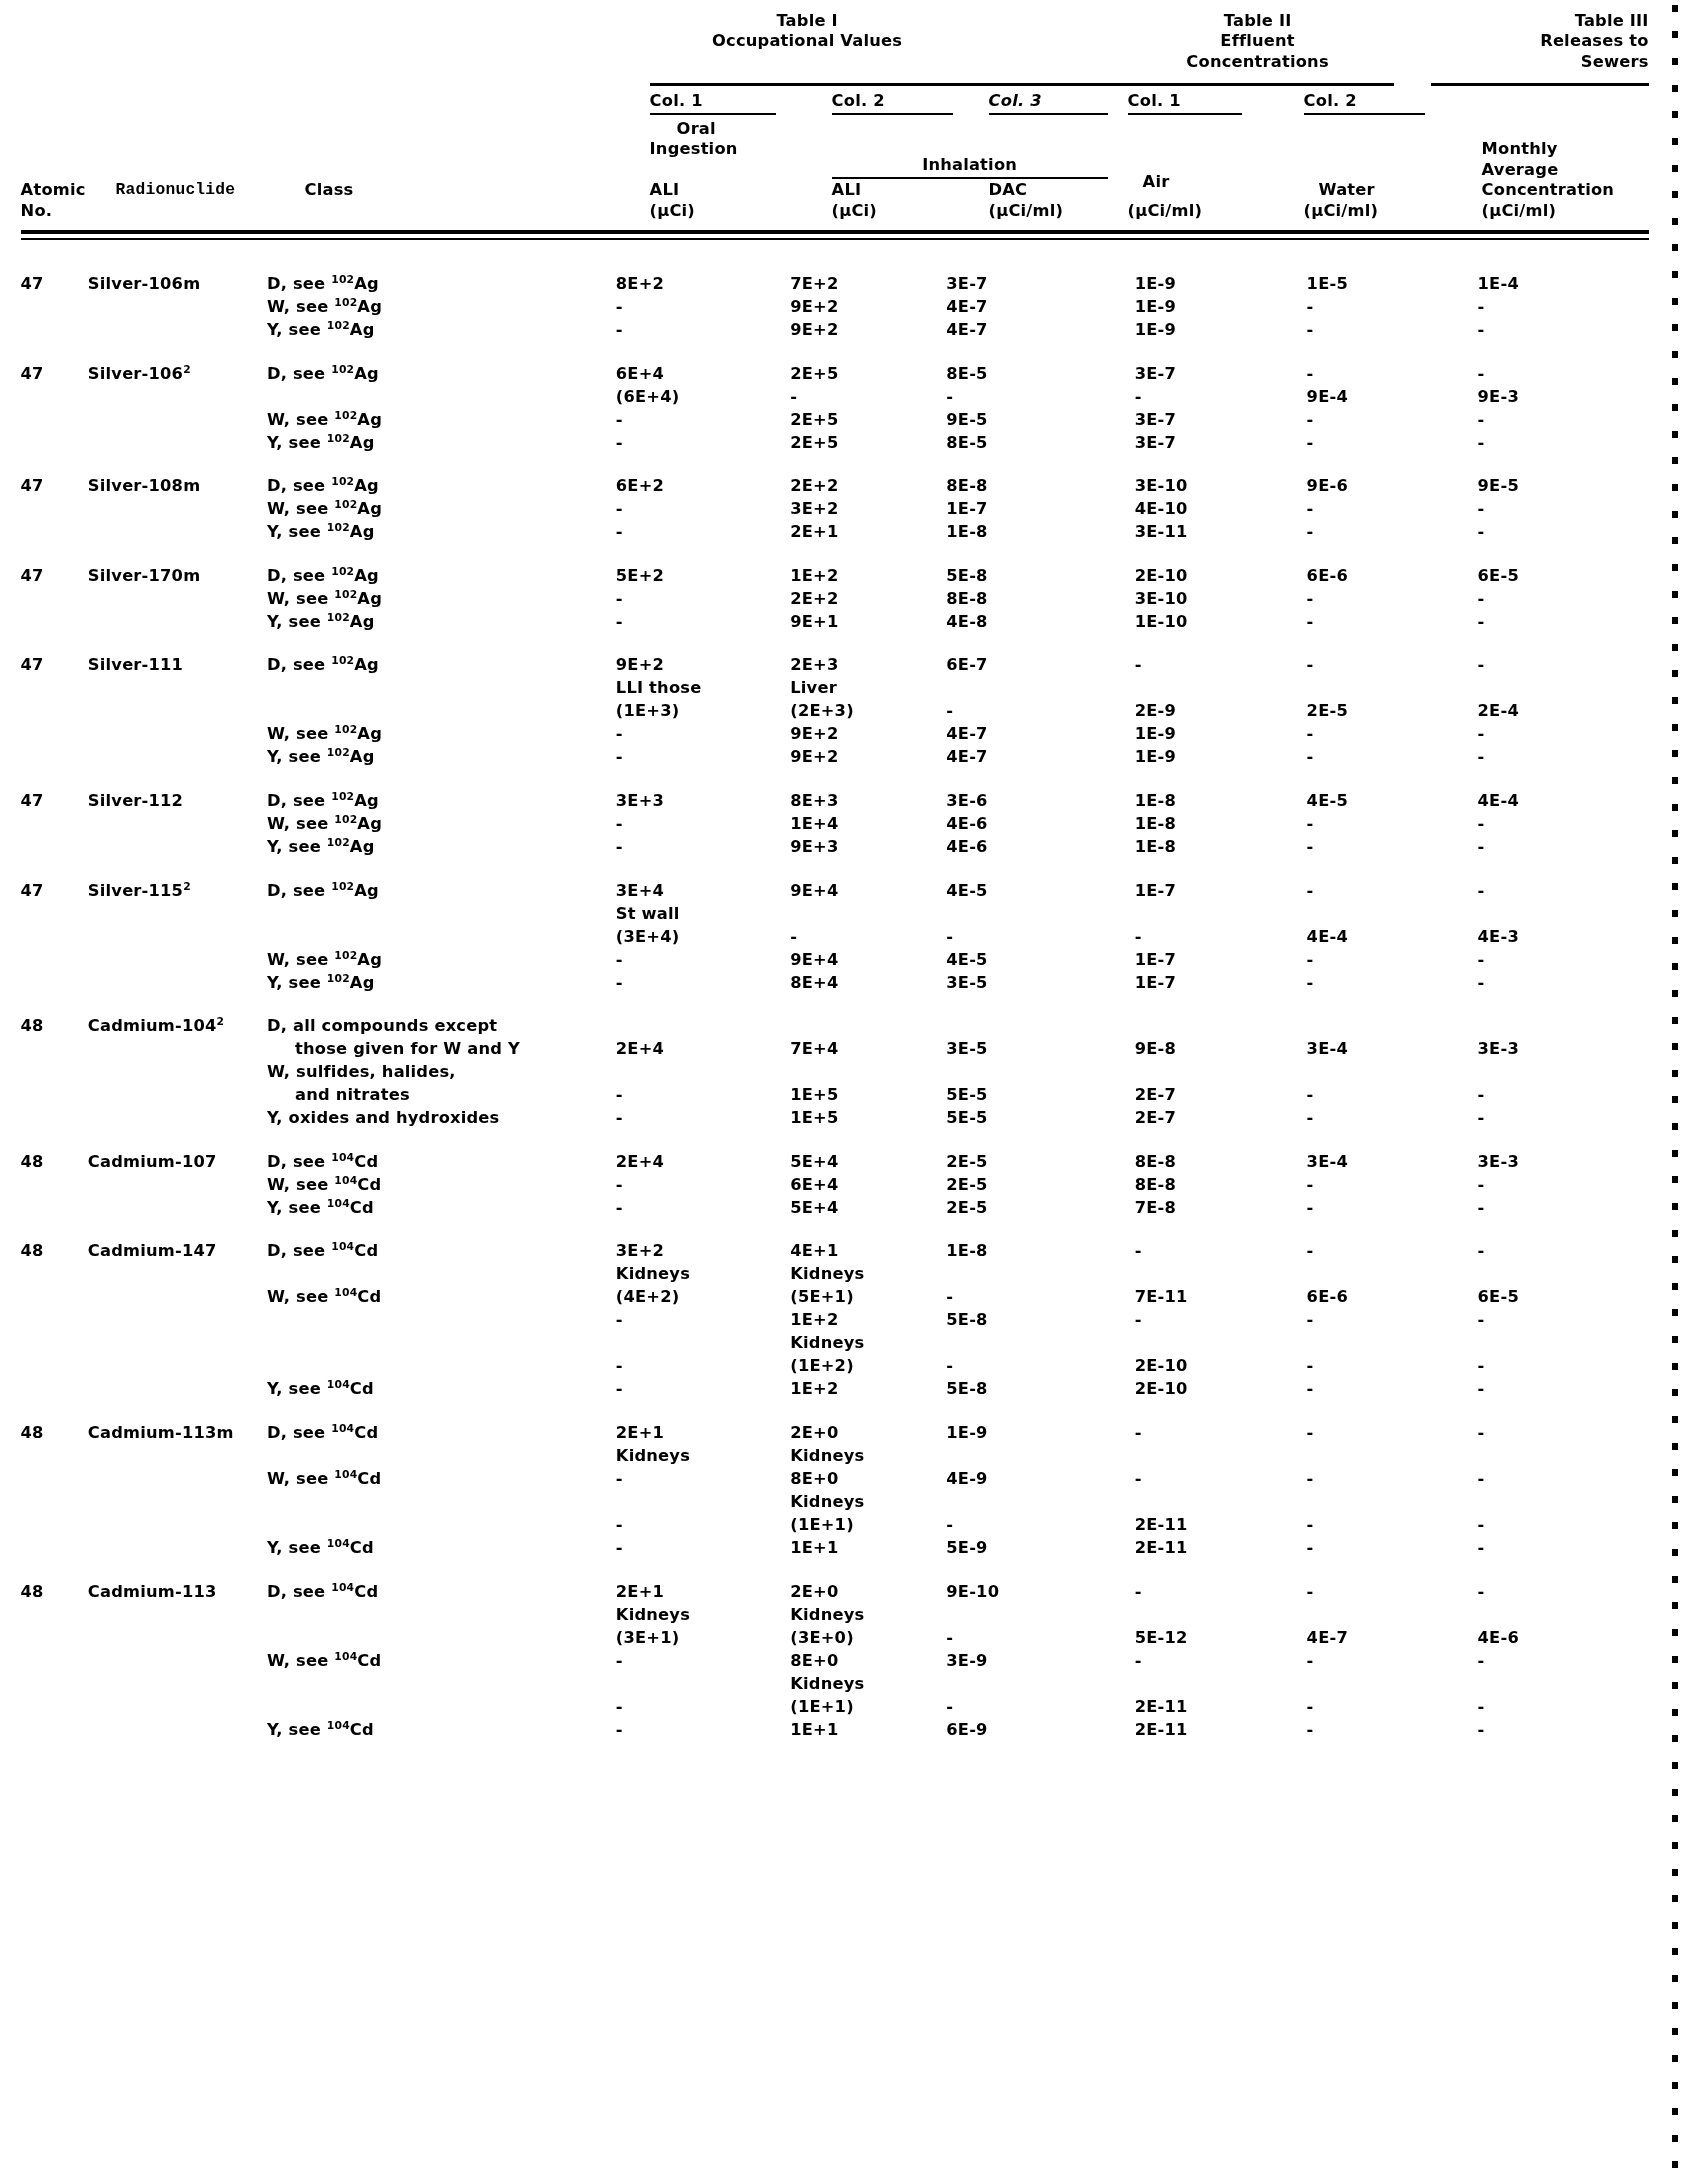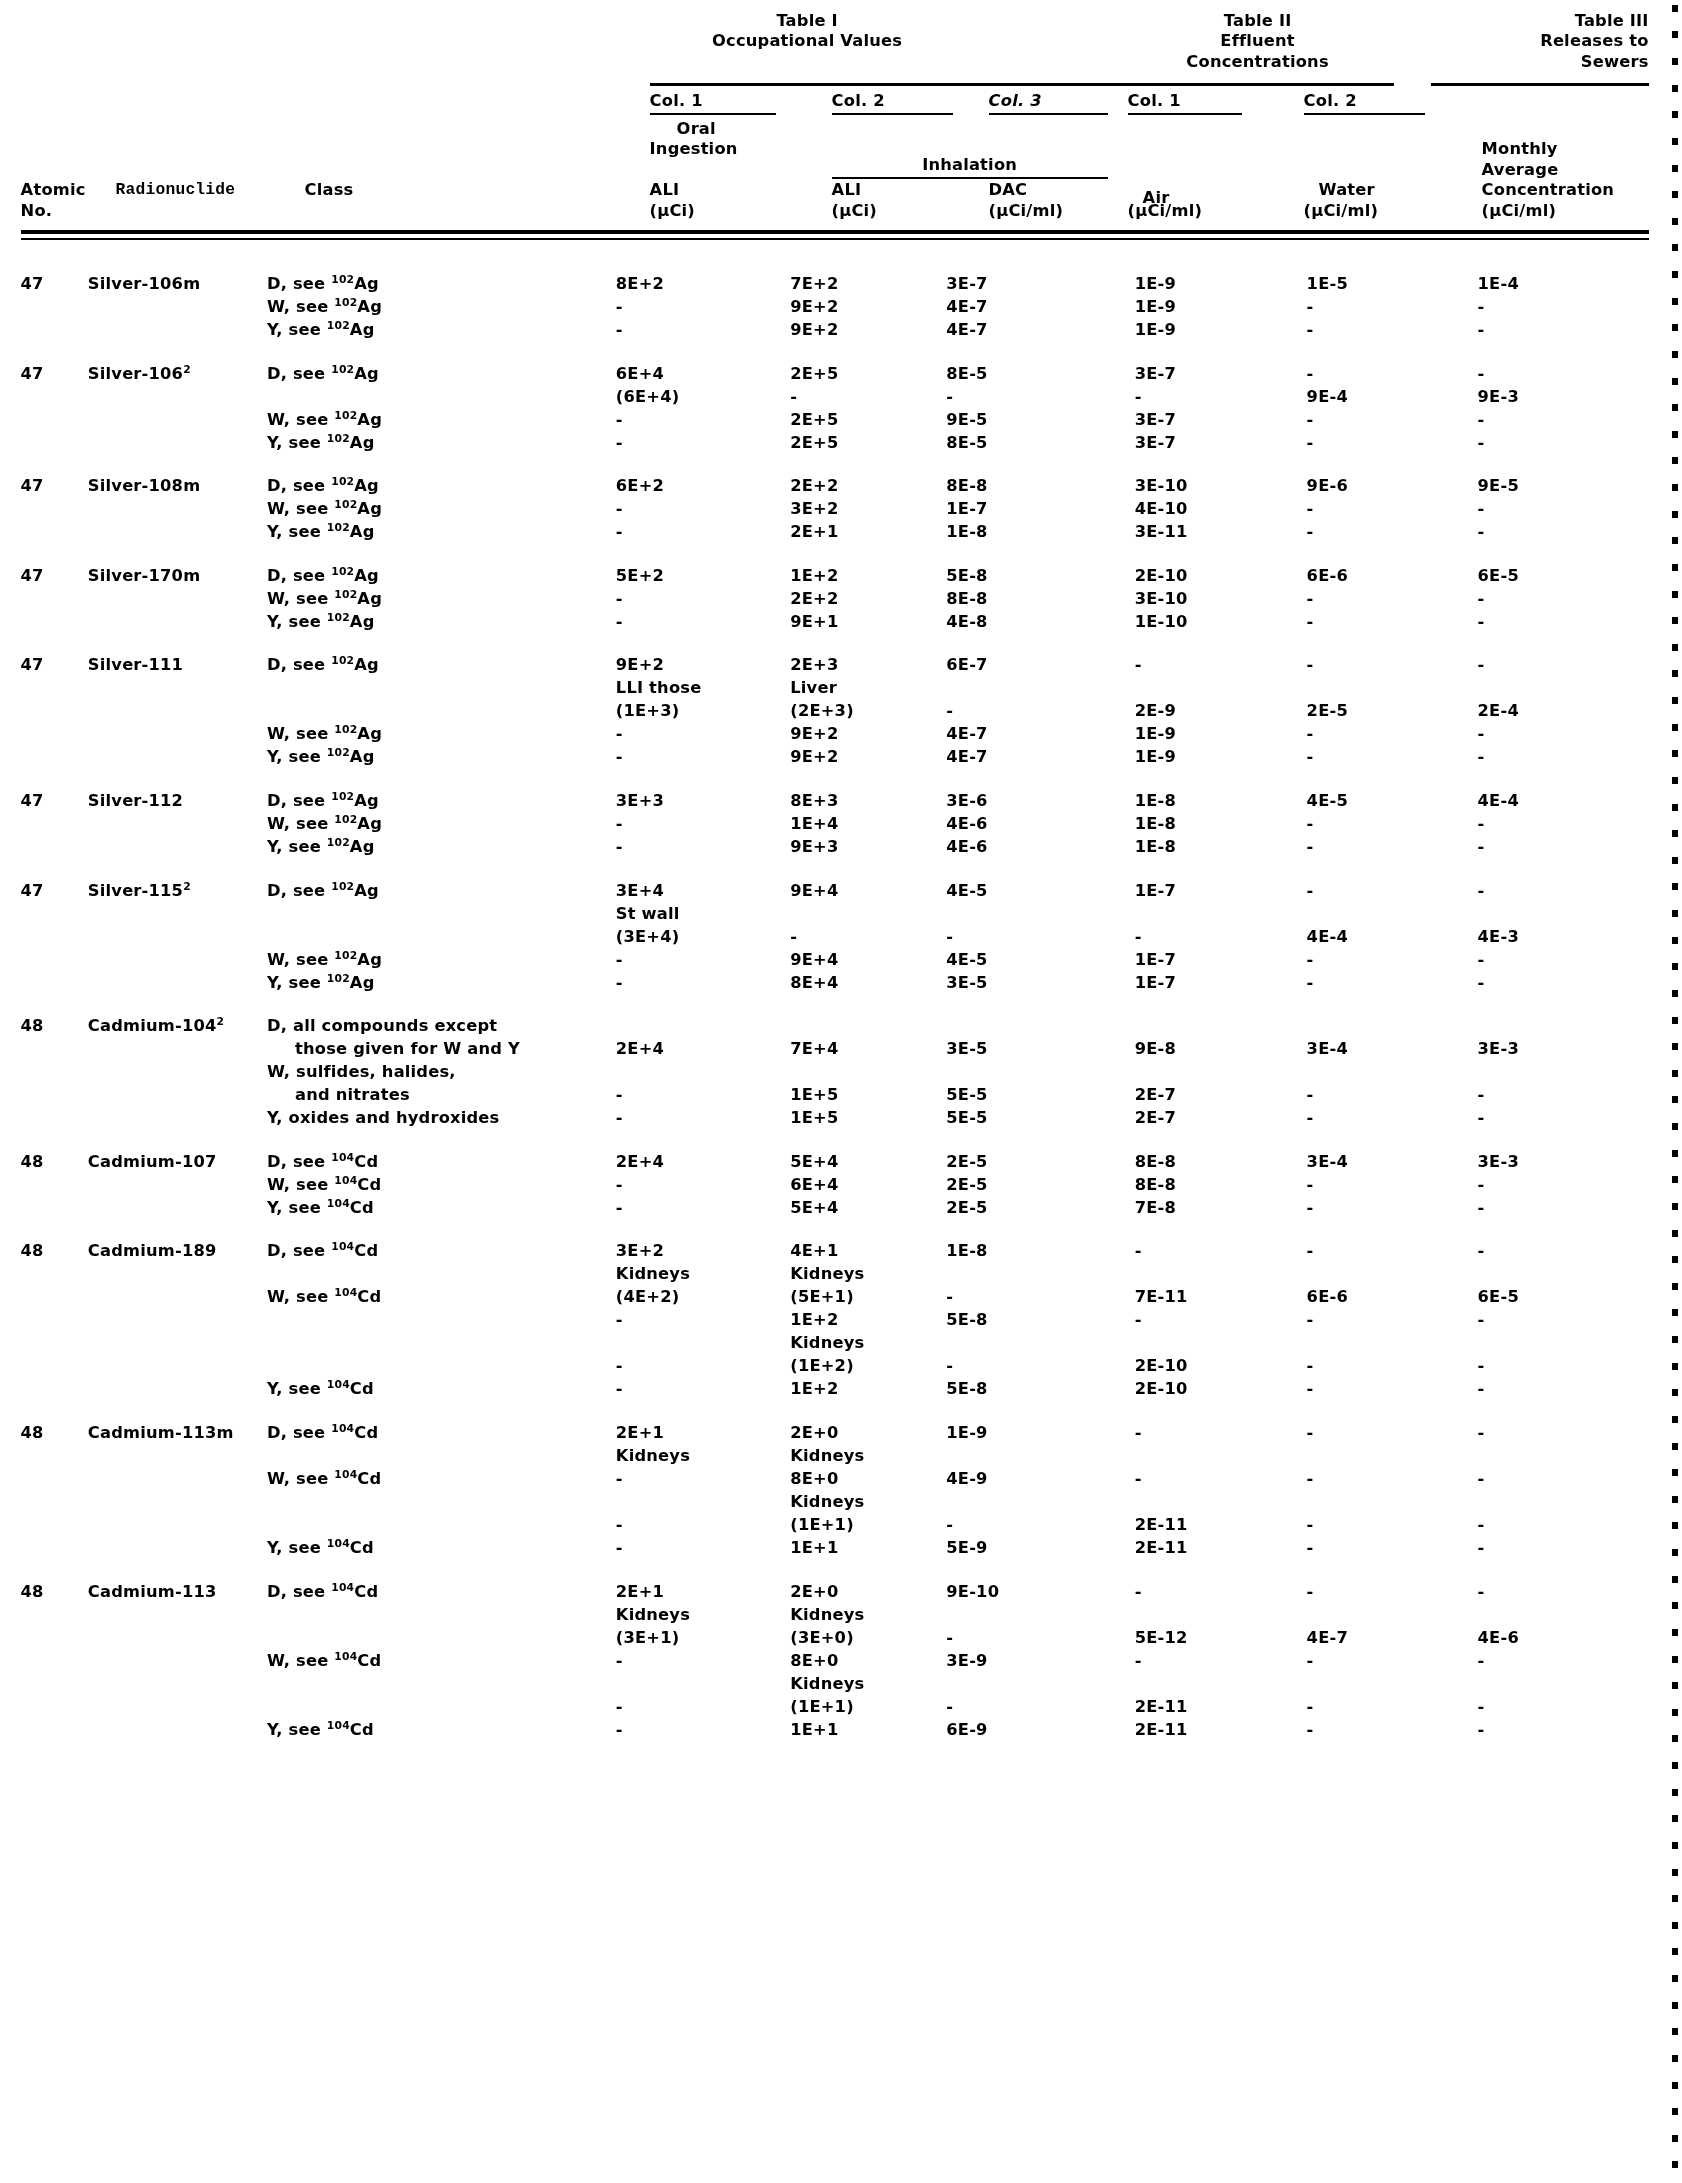--- a/index.html
+++ b/index.html
@@ -148,21 +148,21 @@
 
     <div class="colhead ctr" style="left:811px; top:149px; width:276px;">Inhalation</div>
     <div class="rule" style="left:811px; top:171px; width:276px; height:1.8px;"></div>
 
     <div class="colhead" style="left:811px; top:174px;">ALI</div>
     <div class="colhead" style="left:811px; top:195px;">(µCi)</div>
 
     <div class="colhead" style="left:968px; top:174px;">DAC</div>
     <div class="colhead" style="left:968px; top:195px;">(µCi/ml)</div>
 
-    <div class="colhead" style="left:1122px; top:182px;">Air</div>
+    <div class="colhead" style="left:1122px; top:166px;">Air</div>
     <div class="colhead" style="left:1107px; top:195px;">(µCi/ml)</div>
 
     <div class="colhead" style="left:1298px; top:174px;">Water</div>
     <div class="colhead" style="left:1283px; top:195px;">(µCi/ml)</div>
 
     <div class="colhead" style="left:1461px; top:133px;">Monthly</div>
     <div class="colhead" style="left:1461px; top:154px;">Average</div>
     <div class="colhead" style="left:1461px; top:174px;">Concentration</div>
     <div class="colhead" style="left:1461px; top:195px;">(µCi/ml)</div>
 
@@ -584,21 +584,21 @@
             <td>2E-5</td>
             <td>7E-8</td>
             <td>-</td>
             <td>-</td>
           </tr>
           <tr class="spacer">
             <td colspan="9"></td>
           </tr>
           <tr>
             <td>48</td>
-            <td>Cadmium-189</td>
+            <td>Cadmium-147</td>
             <td><span>D, see <sup>104</sup>Cd</span></td>
             <td>3E+2</td>
             <td>4E+1</td>
             <td>1E-8</td>
             <td>-</td>
             <td>-</td>
             <td>-</td>
           </tr>
           <tr>
             <td></td>

